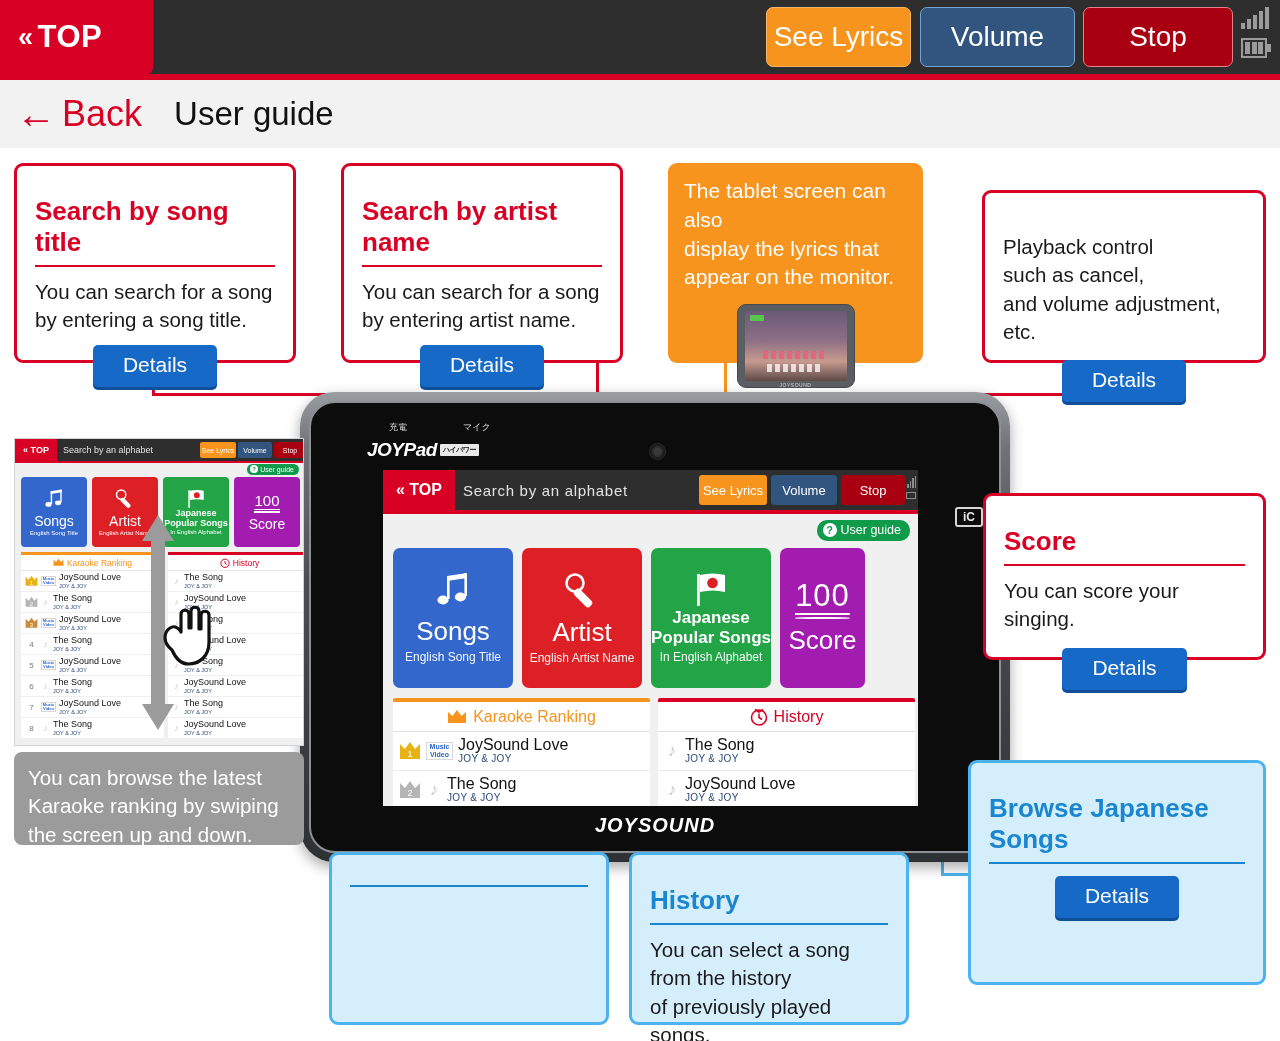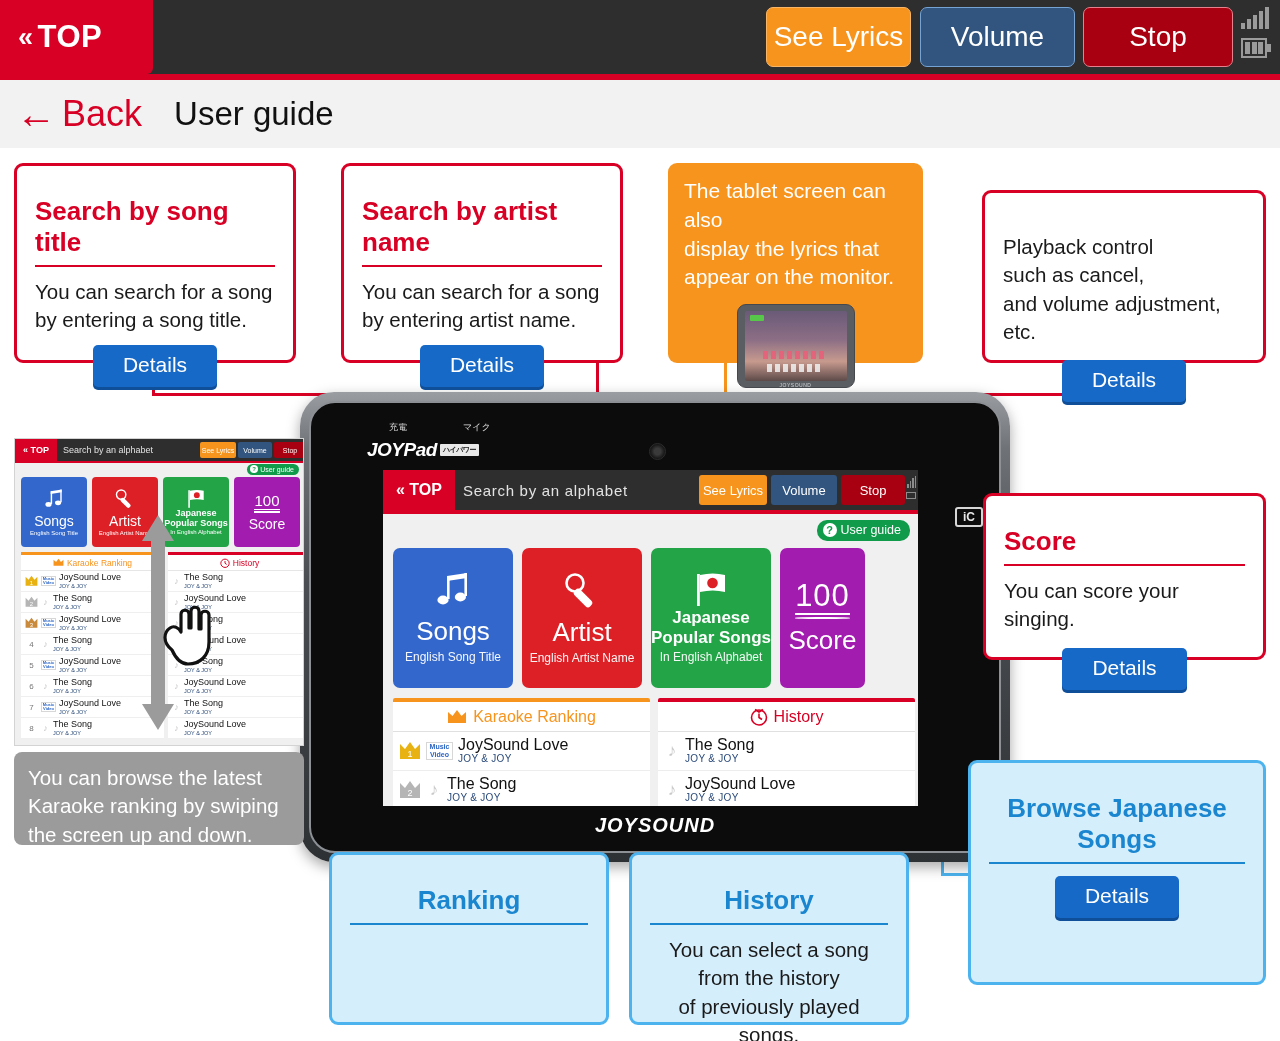--- a/index.html
+++ b/index.html
@@ -52,21 +52,21 @@
   .back-btn { display: flex; align-items: center; margin-left: 16px; }
   .back-arrow { color: #d80024; font-size: 40px; line-height: 1; margin-right: 6px; }
   .back-lbl { color: #d80024; font-size: 36px; }
   .page-title { margin-left: 32px; font-size: 33px; color: #111; }
 
   
   .card {
     position: absolute; background: #fff; border: 3px solid #d80024;
     border-radius: 9px; padding: 30px 18px;
   }
-  .card.blue { border-color: #4db3ef; background: #d5eefc; text-align: center; }
+  .card.blue { border-color: #4db3ef; background: #d5eefc; }
   .card-title { font-size: 26px; font-weight: bold; color: #d80024; margin-bottom: 7px; }
   .card.blue .card-title { color: #1b86d0; }
   .card-rule { height: 2px; background: #d80024; margin-bottom: 11px; }
   .card.blue .card-rule { background: #1b86d0; }
   .card-body { font-size: 20.5px; color: #1a1a1a; line-height: 1.38; }
   .det-wrap { display: flex; justify-content: center; margin-top: 10px; }
   .details-btn {
     background: #1669c6; color: #fff; font-size: 21px;
     padding: 8px 30px 10px; border-radius: 5px;
     box-shadow: 0 3px 0 #0f4f99;
@@ -744,21 +744,20 @@
 
 <div class="card blue" style="left:968px;top:760px;width:298px;height:225px;">
   <div class="card-title">Browse Japanese Songs</div>
   <div class="card-rule"></div>
   <div class="det-wrap" style="margin-top:12px;">
       <div class="details-btn">Details</div>
     </div>
 </div>
 
 <div class="card blue" style="left:329px;top:852px;width:280px;height:173px;">
-  <div class="card-title">Ranking</div>
   <div class="card-rule"></div>
 </div>
 
 <div class="card blue" style="left:629px;top:852px;width:280px;height:173px;">
   <div class="card-title">History</div>
   <div class="card-rule"></div>
   <div class="card-body" style="white-space:pre-line;">You can select a song
 from the history
 of previously played songs.</div>
 </div>

